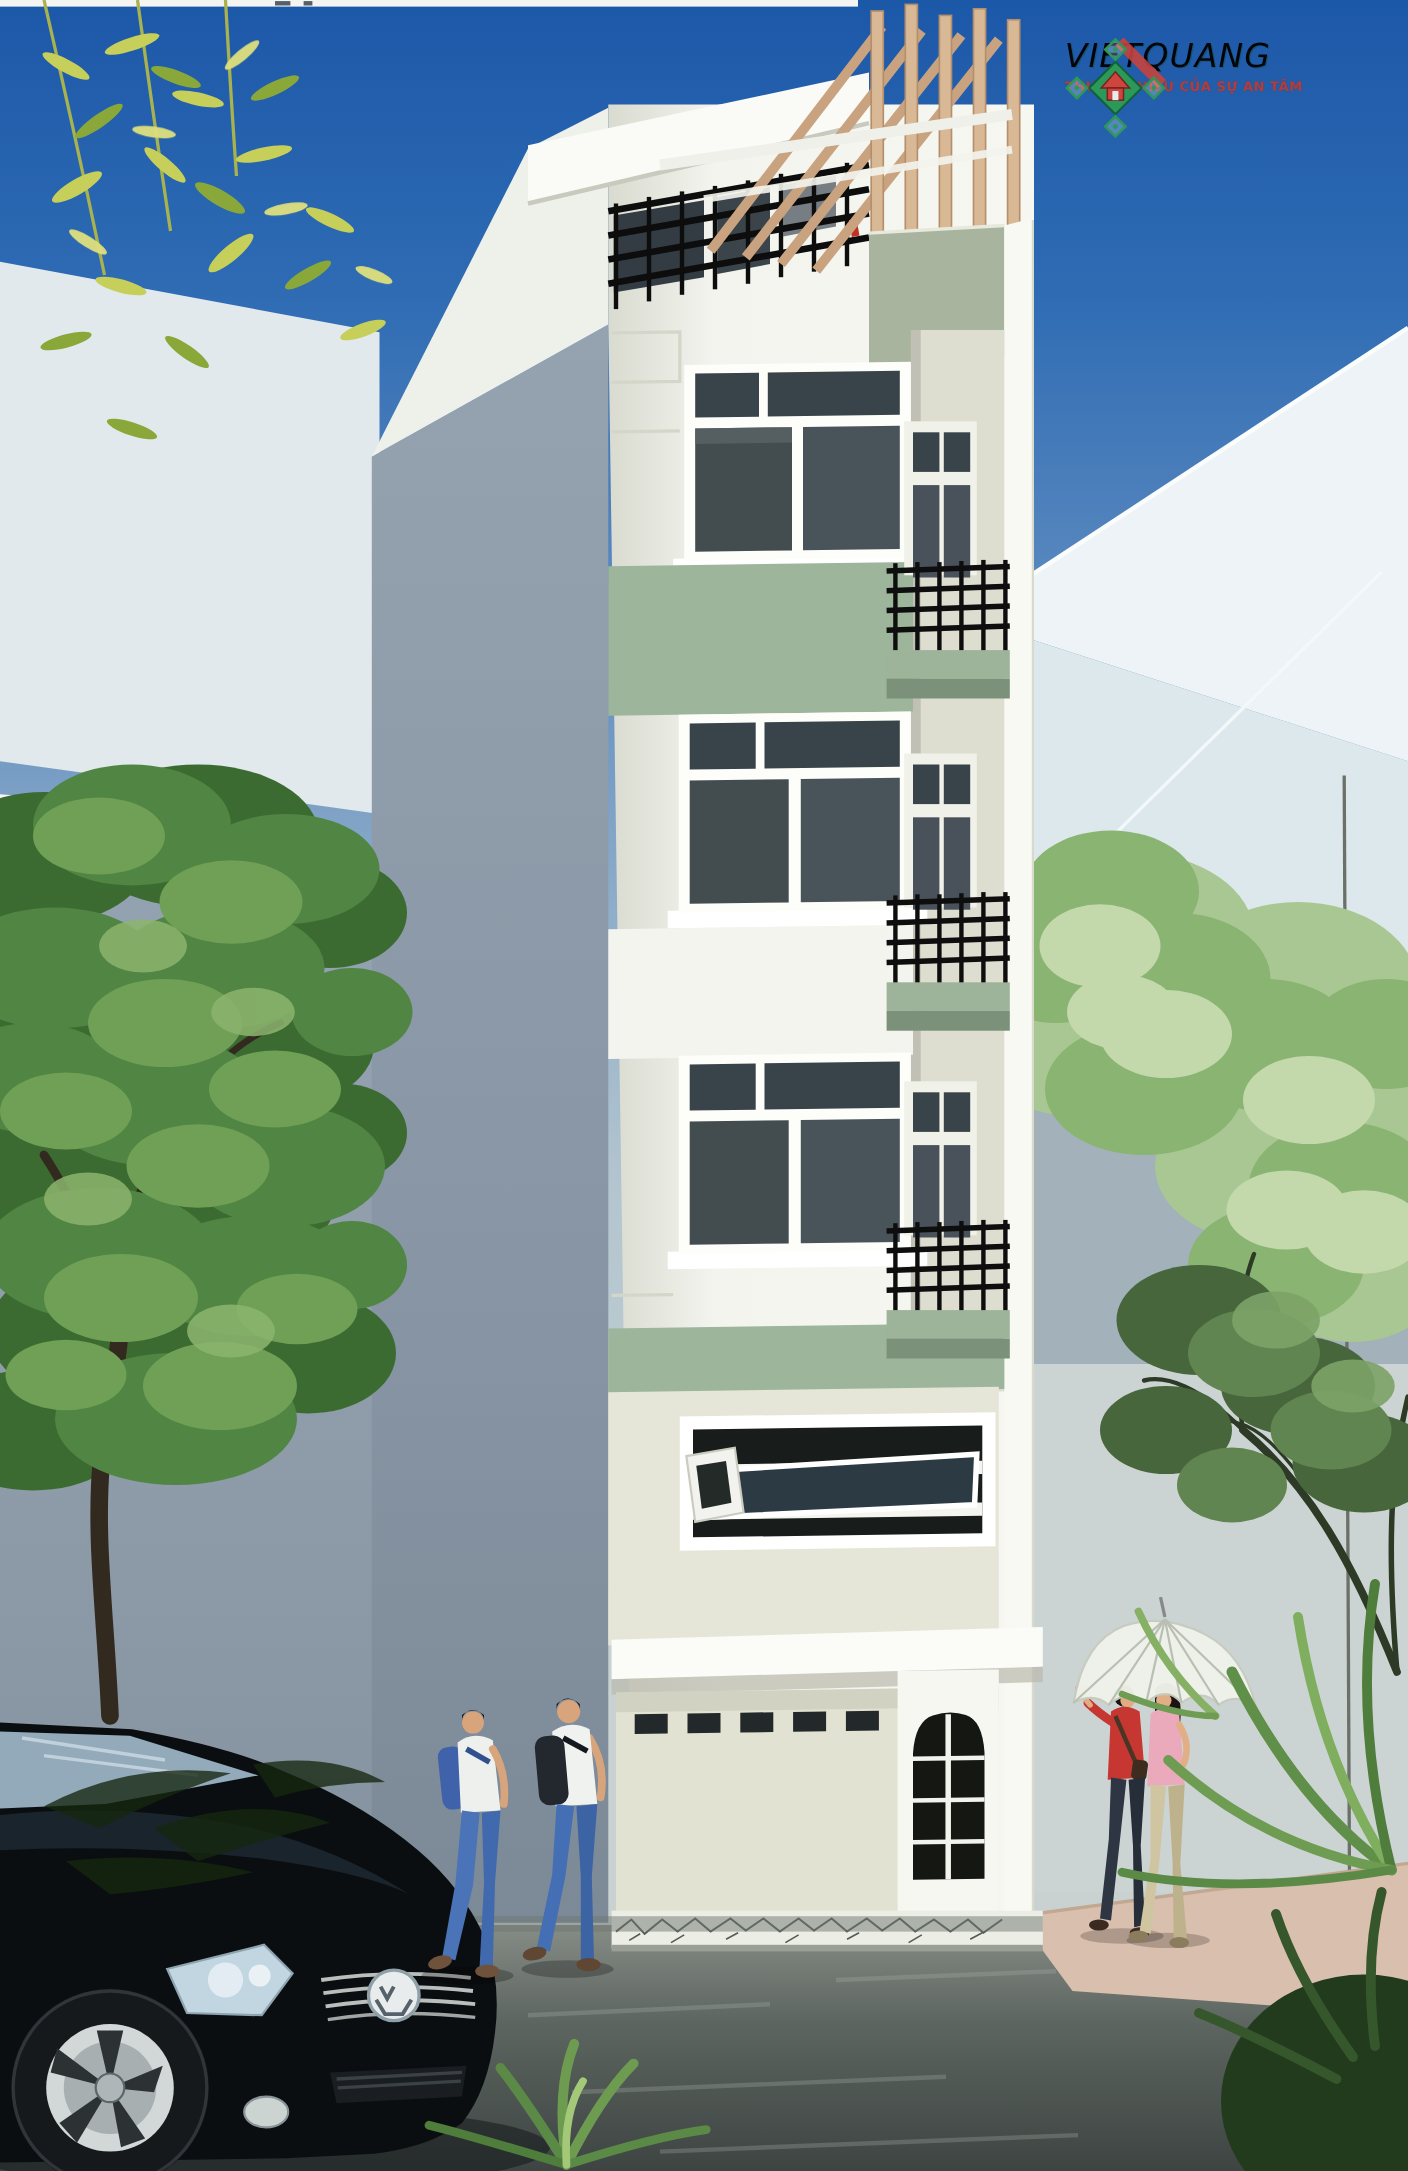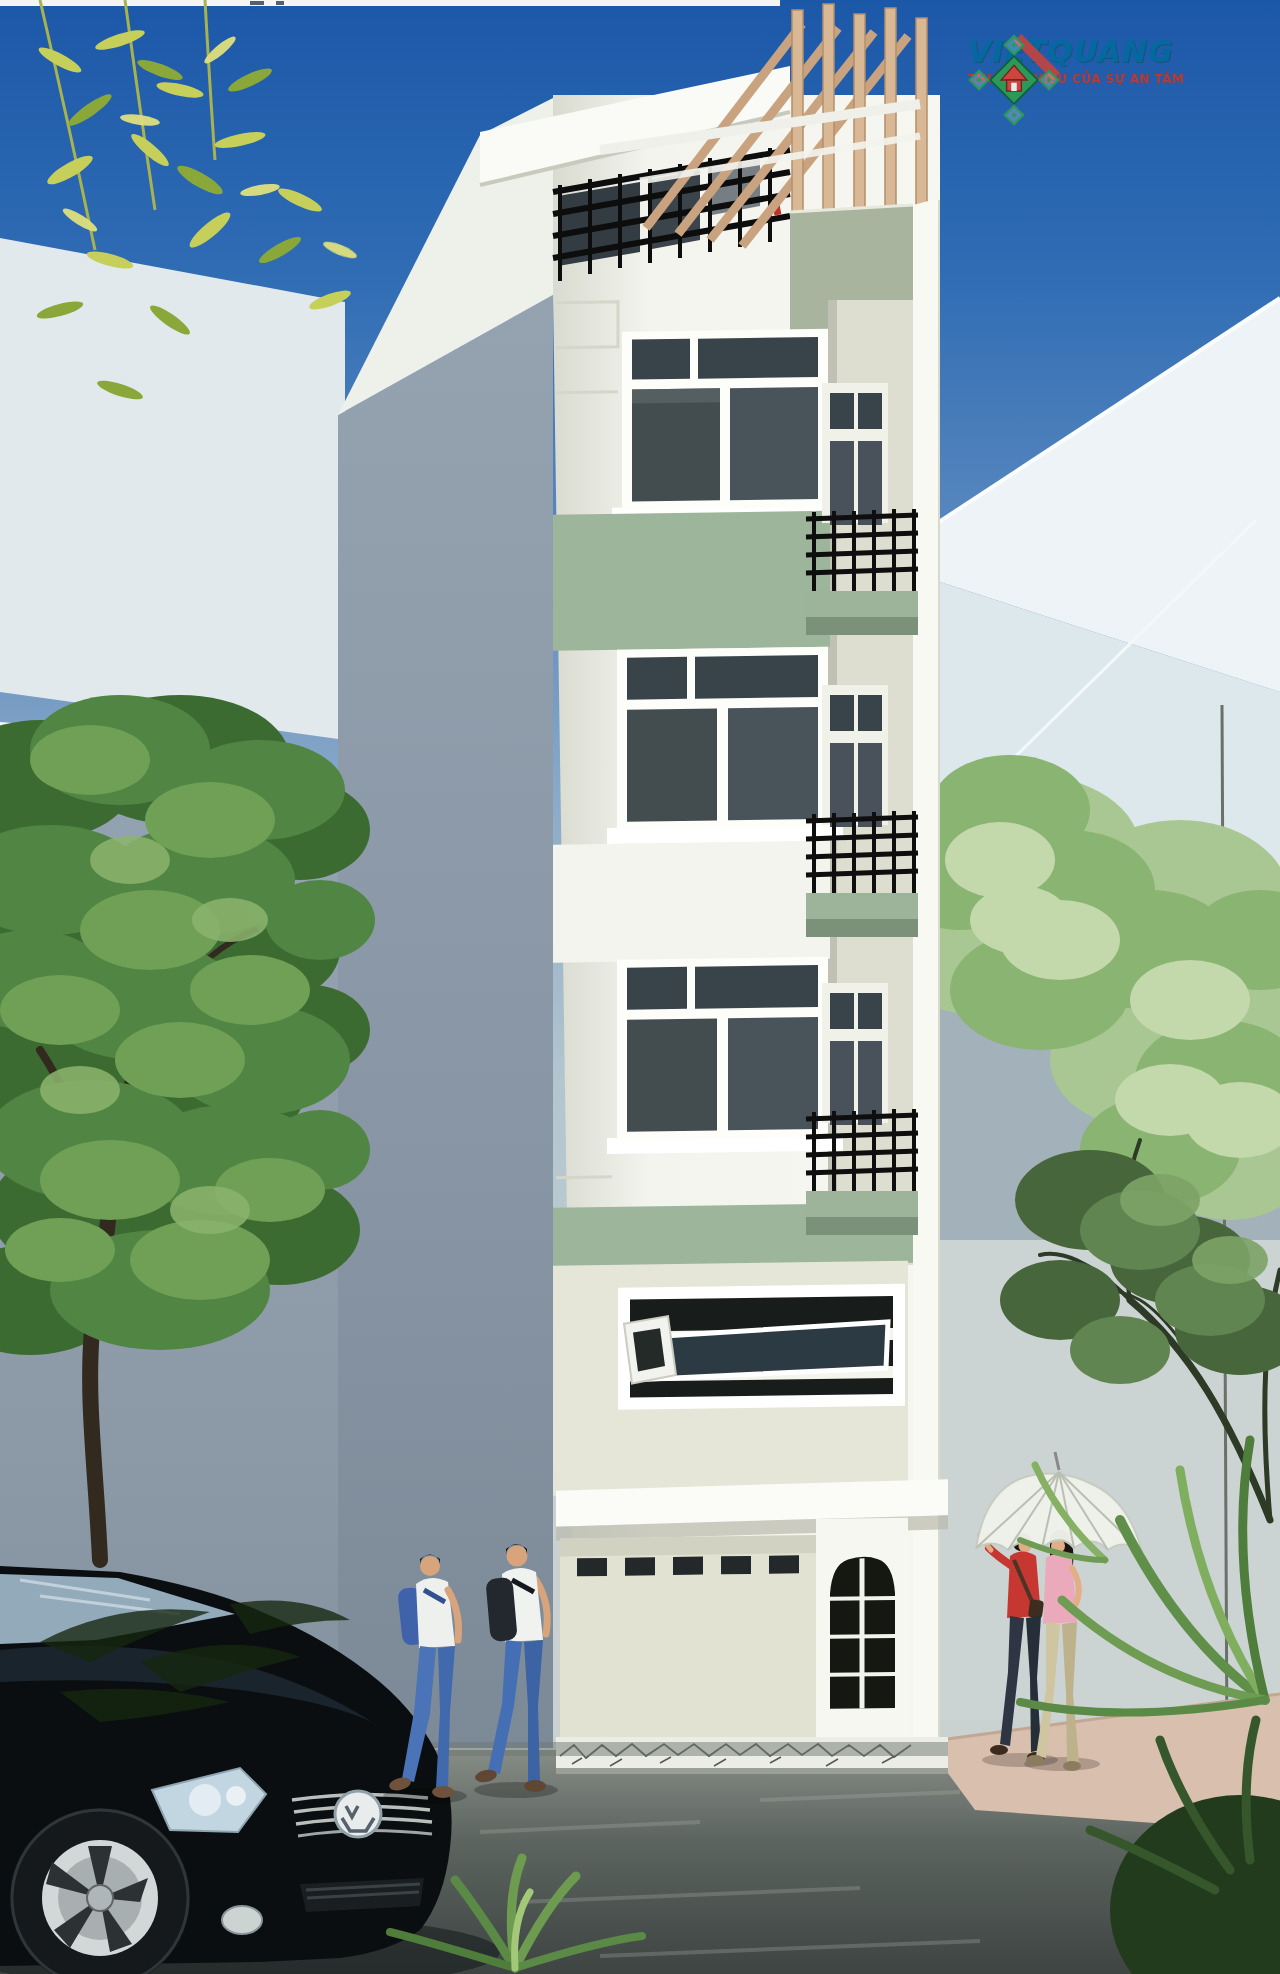--- a/index.html
+++ b/index.html
@@ -2,22 +2,22 @@
 <html><head>
 <meta charset="utf-8">
 <style>
   html,body{margin:0;padding:0;background:#ffffff;}
   .canvas{position:relative;width:1280px;height:1974px;overflow:hidden;background:#bcd0d8;
           font-family:"DejaVu Sans",sans-serif;}
   .canvas svg{position:absolute;left:0;top:0;display:block;}
   .logo{position:absolute;left:968px;top:34px;display:flex;gap:10px;align-items:center;opacity:.94;}
   .logo-emblem{flex:0 0 auto;}
   .logo-text{display:flex;flex-direction:column;}
-  .brand{font-family:"DejaVu Sans",sans-serif;font-style:italic;font-weight:700;font-size:30px;
-         color:#0369a1;letter-spacing:1px;text-shadow:1px 1px 0 rgba(10,70,40,.4);white-space:nowrap;}
+  .brand{font-family:"DejaVu Sans",sans-serif;font-style:italic;font-weight:400;font-size:30px;
+         color:#000000;letter-spacing:1px;text-shadow:1px 1px 0 rgba(10,70,40,.4);white-space:nowrap;}
   .tagline{font-family:"DejaVu Sans",sans-serif;font-weight:700;font-size:12px;color:#bf3a30;
            letter-spacing:.4px;margin-top:3px;white-space:nowrap;text-shadow:0 0 1px rgba(120,20,15,.3);}
 </style>
 </head>
 <body>
 
 <div class="canvas">
 
 <svg width="1280" height="1974" viewBox="0 0 1280 1974" xmlns="http://www.w3.org/2000/svg">
   <defs>

